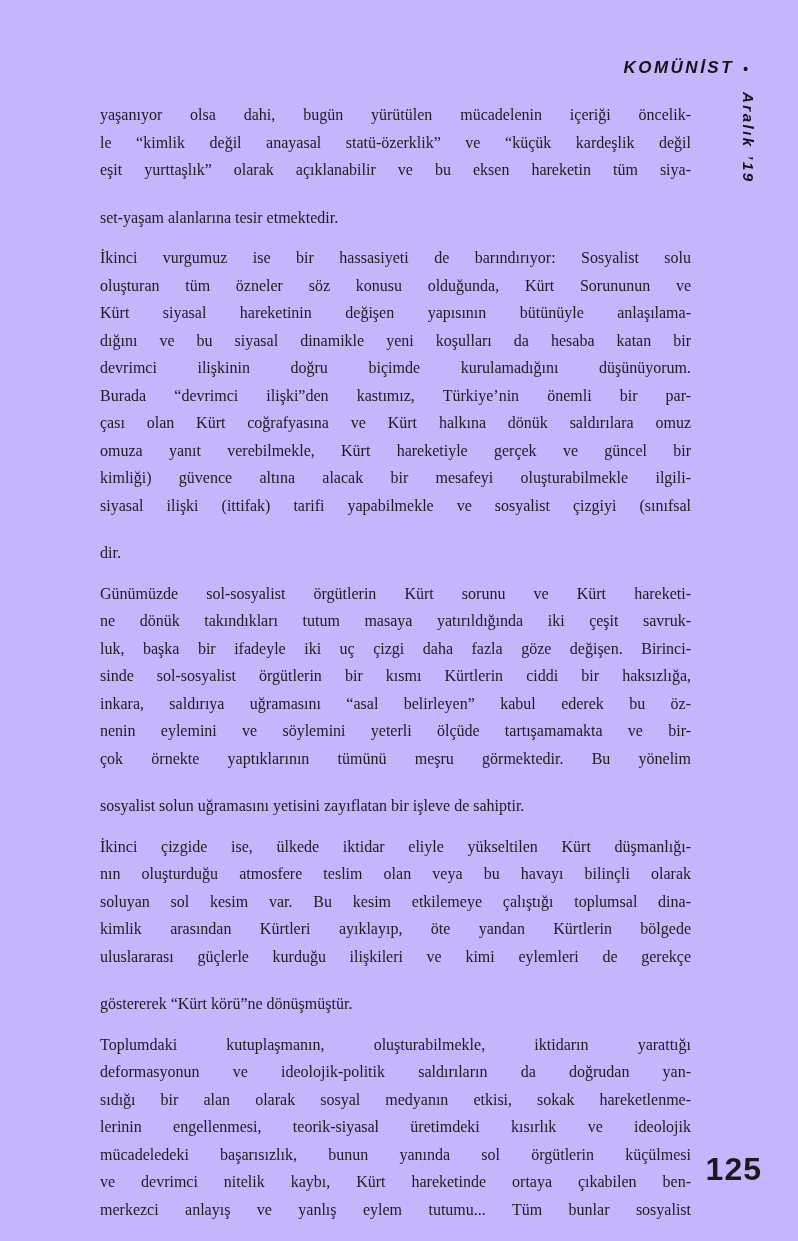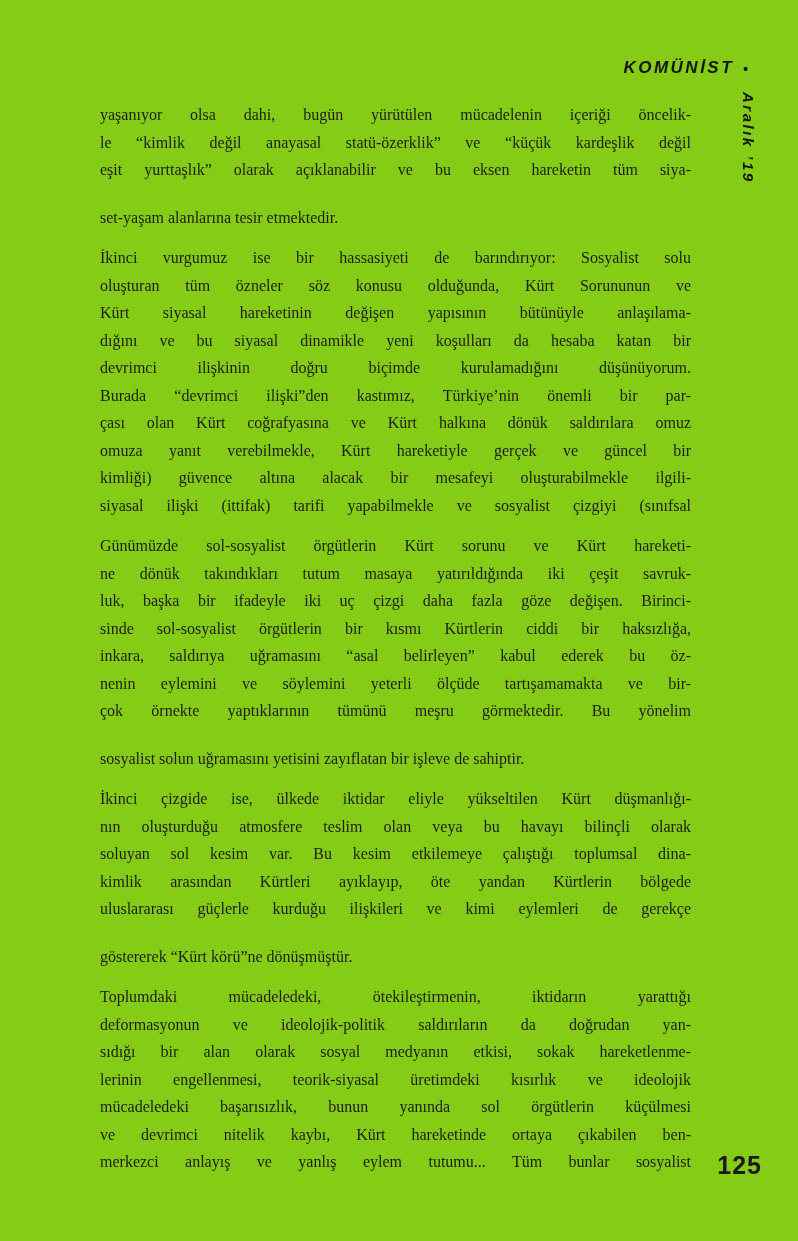--- a/index.html
+++ b/index.html
@@ -4,21 +4,21 @@
 <style>
   html, body {
     margin: 0;
     padding: 0;
     background: #e8e8e8;
   }
   .sheet {
     position: relative;
     width: 798px;
     height: 1241px;
-    background: #84cc16;
+    background: #c4b5fd;
     overflow: hidden;
     font-family: "Liberation Serif", "DejaVu Serif", serif;
     color: #1d1d1d;
   }
   
   .running-head {
     position: absolute;
     top: 58px;
     right: 50px;
     display: flex;
@@ -72,21 +72,21 @@
     text-align-last: left;
     margin-top: 20px;
   }
   
   .page-number {
     position: absolute;
     top: 1151px;
     right: 36px;
     font-family: "Liberation Sans", "DejaVu Sans", sans-serif;
     font-weight: bold;
-    font-size: 25px;
+    font-size: 32px;
     letter-spacing: 1px;
     color: #1a1a1a;
   }
 </style>
 </head>
 <body>
 
 <div class="sheet">
 
   <div class="running-head">
@@ -107,41 +107,42 @@
         <div class="line">İkinci vurgumuz ise bir hassasiyeti de barındırıyor: Sosyalist solu</div>
         <div class="line">oluşturan tüm özneler söz konusu olduğunda, Kürt Sorununun ve</div>
         <div class="line">Kürt siyasal hareketinin değişen yapısının bütünüyle anlaşılama-</div>
         <div class="line">dığını ve bu siyasal dinamikle yeni koşulları da hesaba katan bir</div>
         <div class="line">devrimci ilişkinin doğru biçimde kurulamadığını düşünüyorum.</div>
         <div class="line">Burada “devrimci ilişki”den kastımız, Türkiye’nin önemli bir par-</div>
         <div class="line">çası olan Kürt coğrafyasına ve Kürt halkına dönük saldırılara omuz</div>
         <div class="line">omuza yanıt verebilmekle, Kürt hareketiyle gerçek ve güncel bir</div>
         <div class="line">kimliği) güvence altına alacak bir mesafeyi oluşturabilmekle ilgili-</div>
         <div class="line">siyasal ilişki (ittifak) tarifi yapabilmekle ve sosyalist çizgiyi (sınıfsal</div>
+        <div class="line last">dir.</div>
       </div>
       <div class="para">
         <div class="line">Günümüzde sol-sosyalist örgütlerin Kürt sorunu ve Kürt hareketi-</div>
         <div class="line">ne dönük takındıkları tutum masaya yatırıldığında iki çeşit savruk-</div>
         <div class="line">luk, başka bir ifadeyle iki uç çizgi daha fazla göze değişen. Birinci-</div>
         <div class="line">sinde sol-sosyalist örgütlerin bir kısmı Kürtlerin ciddi bir haksızlığa,</div>
         <div class="line">inkara, saldırıya uğramasını “asal belirleyen” kabul ederek bu öz-</div>
         <div class="line">nenin eylemini ve söylemini yeterli ölçüde tartışamamakta ve bir-</div>
         <div class="line">çok örnekte yaptıklarının tümünü meşru görmektedir. Bu yönelim</div>
         <div class="line last">sosyalist solun uğramasını yetisini zayıflatan bir işleve de sahiptir.</div>
       </div>
       <div class="para">
         <div class="line">İkinci çizgide ise, ülkede iktidar eliyle yükseltilen Kürt düşmanlığı-</div>
         <div class="line">nın oluşturduğu atmosfere teslim olan veya bu havayı bilinçli olarak</div>
         <div class="line">soluyan sol kesim var. Bu kesim etkilemeye çalıştığı toplumsal dina-</div>
         <div class="line">kimlik arasından Kürtleri ayıklayıp, öte yandan Kürtlerin bölgede</div>
         <div class="line">uluslararası güçlerle kurduğu ilişkileri ve kimi eylemleri de gerekçe</div>
         <div class="line last">göstererek “Kürt körü”ne dönüşmüştür.</div>
       </div>
       <div class="para">
-        <div class="line">Toplumdaki mücadeledeki, ötekileştirmenin, iktidarın yarattığı</div>
+        <div class="line">Toplumdaki kutuplaşmanın, oluşturabilmekle, iktidarın yarattığı</div>
         <div class="line">deformasyonun ve ideolojik-politik saldırıların da doğrudan yan-</div>
         <div class="line">sıdığı bir alan olarak sosyal medyanın etkisi, sokak hareketlenme-</div>
         <div class="line">lerinin engellenmesi, teorik-siyasal üretimdeki kısırlık ve ideolojik</div>
         <div class="line">mücadeledeki başarısızlık, bunun yanında sol örgütlerin küçülmesi</div>
         <div class="line">ve devrimci nitelik kaybı, Kürt hareketinde ortaya çıkabilen ben-</div>
         <div class="line">merkezci anlayış ve yanlış eylem tutumu... Tüm bunlar sosyalist</div>
       </div>
     </div>
 
   <div class="page-number">125</div>

